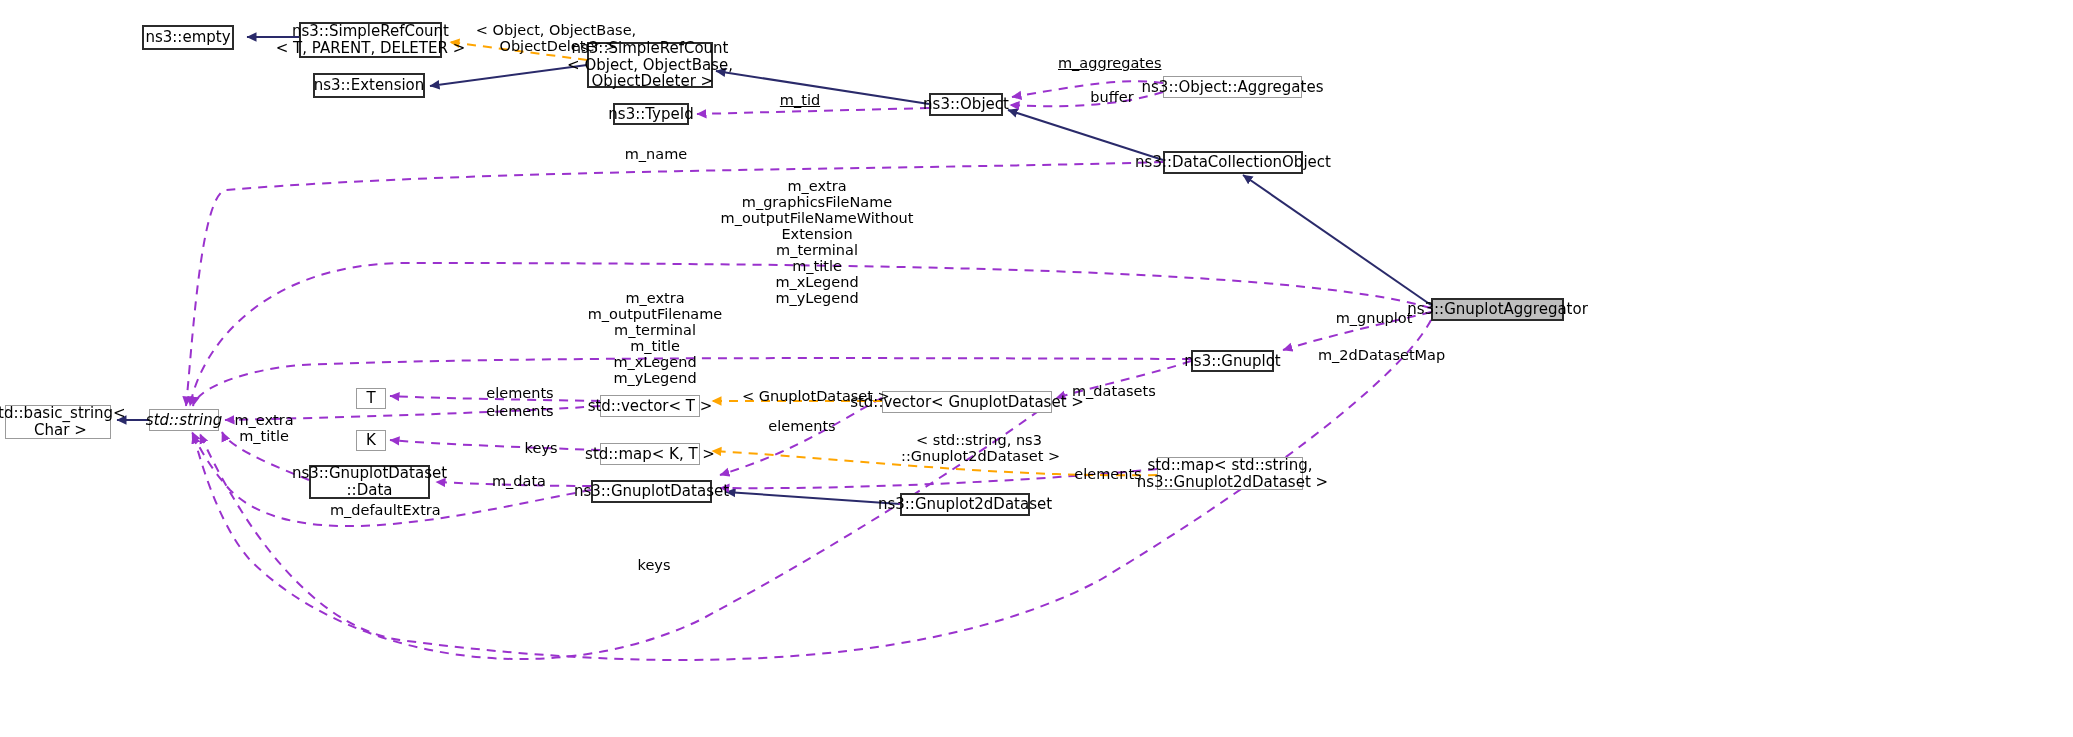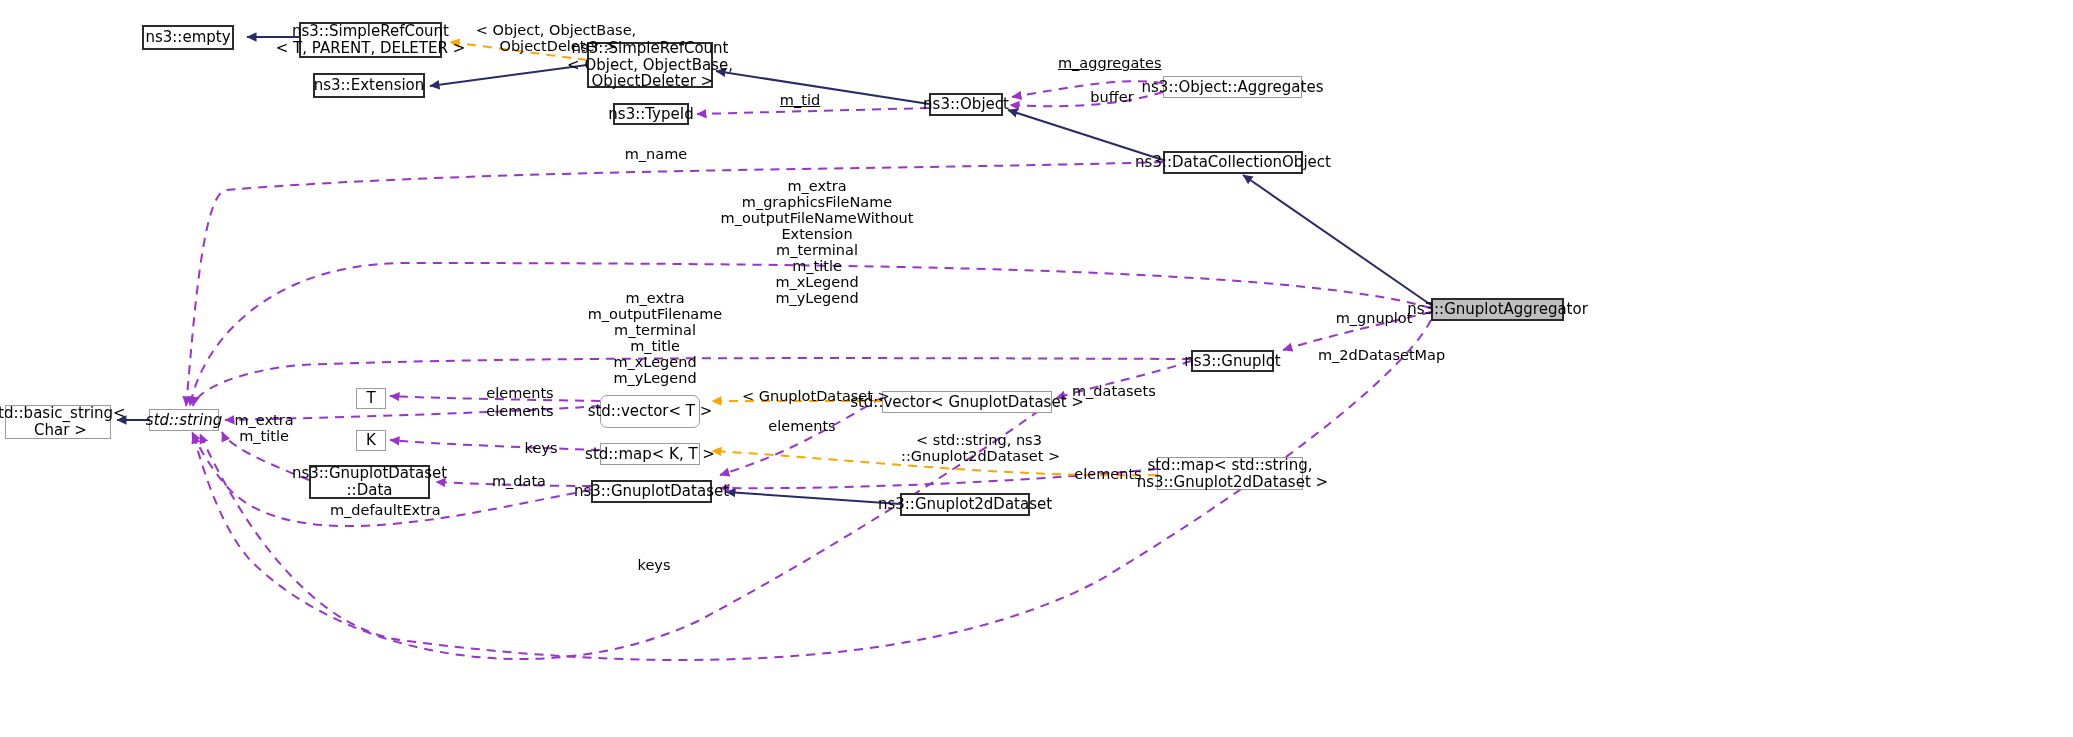--- a/index.html
+++ b/index.html
@@ -109,21 +109,21 @@
       <div class="node thin" style="left: 1163px; top: 56px; width: 139px; height: 22px;">ns3::Object::Aggregates</div>
       <div class="node bold" style="left: 613px; top: 83px; width: 76px; height: 22px;">ns3::TypeId</div>
       <div class="node bold" style="left: 1163px; top: 131px; width: 140px; height: 23px;">ns3::DataCollectionObject</div>
       <div class="node hl" style="left: 1431px; top: 278px; width: 133px; height: 23px;">ns3::GnuplotAggregator</div>
       <div class="node bold" style="left: 1191px; top: 330px; width: 83px; height: 22px; text-align: center;">ns3::Gnuplot</div>
       <div class="node thin" style="left: 5px; top: 385px; width: 106px; height: 34px;">std::basic_string&lt;
  Char &gt;</div>
       <div class="node thin" style="left: 149px; top: 389px; width: 70px; height: 22px; font-style: italic;">std::string</div>
       <div class="node thin" style="left: 356px; top: 368px; width: 30px; height: 21px;">T</div>
       <div class="node thin" style="left: 356px; top: 410px; width: 30px; height: 21px;">K</div>
-      <div class="node thin" style="left: 600px; top: 375px; width: 100px; height: 33px; border-radius: 7px;">std::vector&lt; T &gt;</div>
+      <div class="node thin" style="left: 600px; top: 375px; width: 100px; height: 22px;">std::vector&lt; T &gt;</div>
       <div class="node thin" style="left: 882px; top: 371px; width: 170px; height: 22px;">std::vector&lt; GnuplotDataset &gt;</div>
       <div class="node thin" style="left: 600px; top: 423px; width: 100px; height: 22px;">std::map&lt; K, T &gt;</div>
       <div class="node thin" style="left: 1157px; top: 437px; width: 146px; height: 33px;">std::map&lt; std::string,
  ns3::Gnuplot2dDataset &gt;</div>
       <div class="node bold" style="left: 309px; top: 445px; width: 121px; height: 34px;">ns3::GnuplotDataset
 ::Data</div>
       <div class="node bold" style="left: 591px; top: 460px; width: 121px; height: 23px;">ns3::GnuplotDataset</div>
       <div class="node bold" style="left: 900px; top: 473px; width: 130px; height: 23px; text-align: center;">ns3::Gnuplot2dDataset</div>
     </div>
   <div id="labels">

